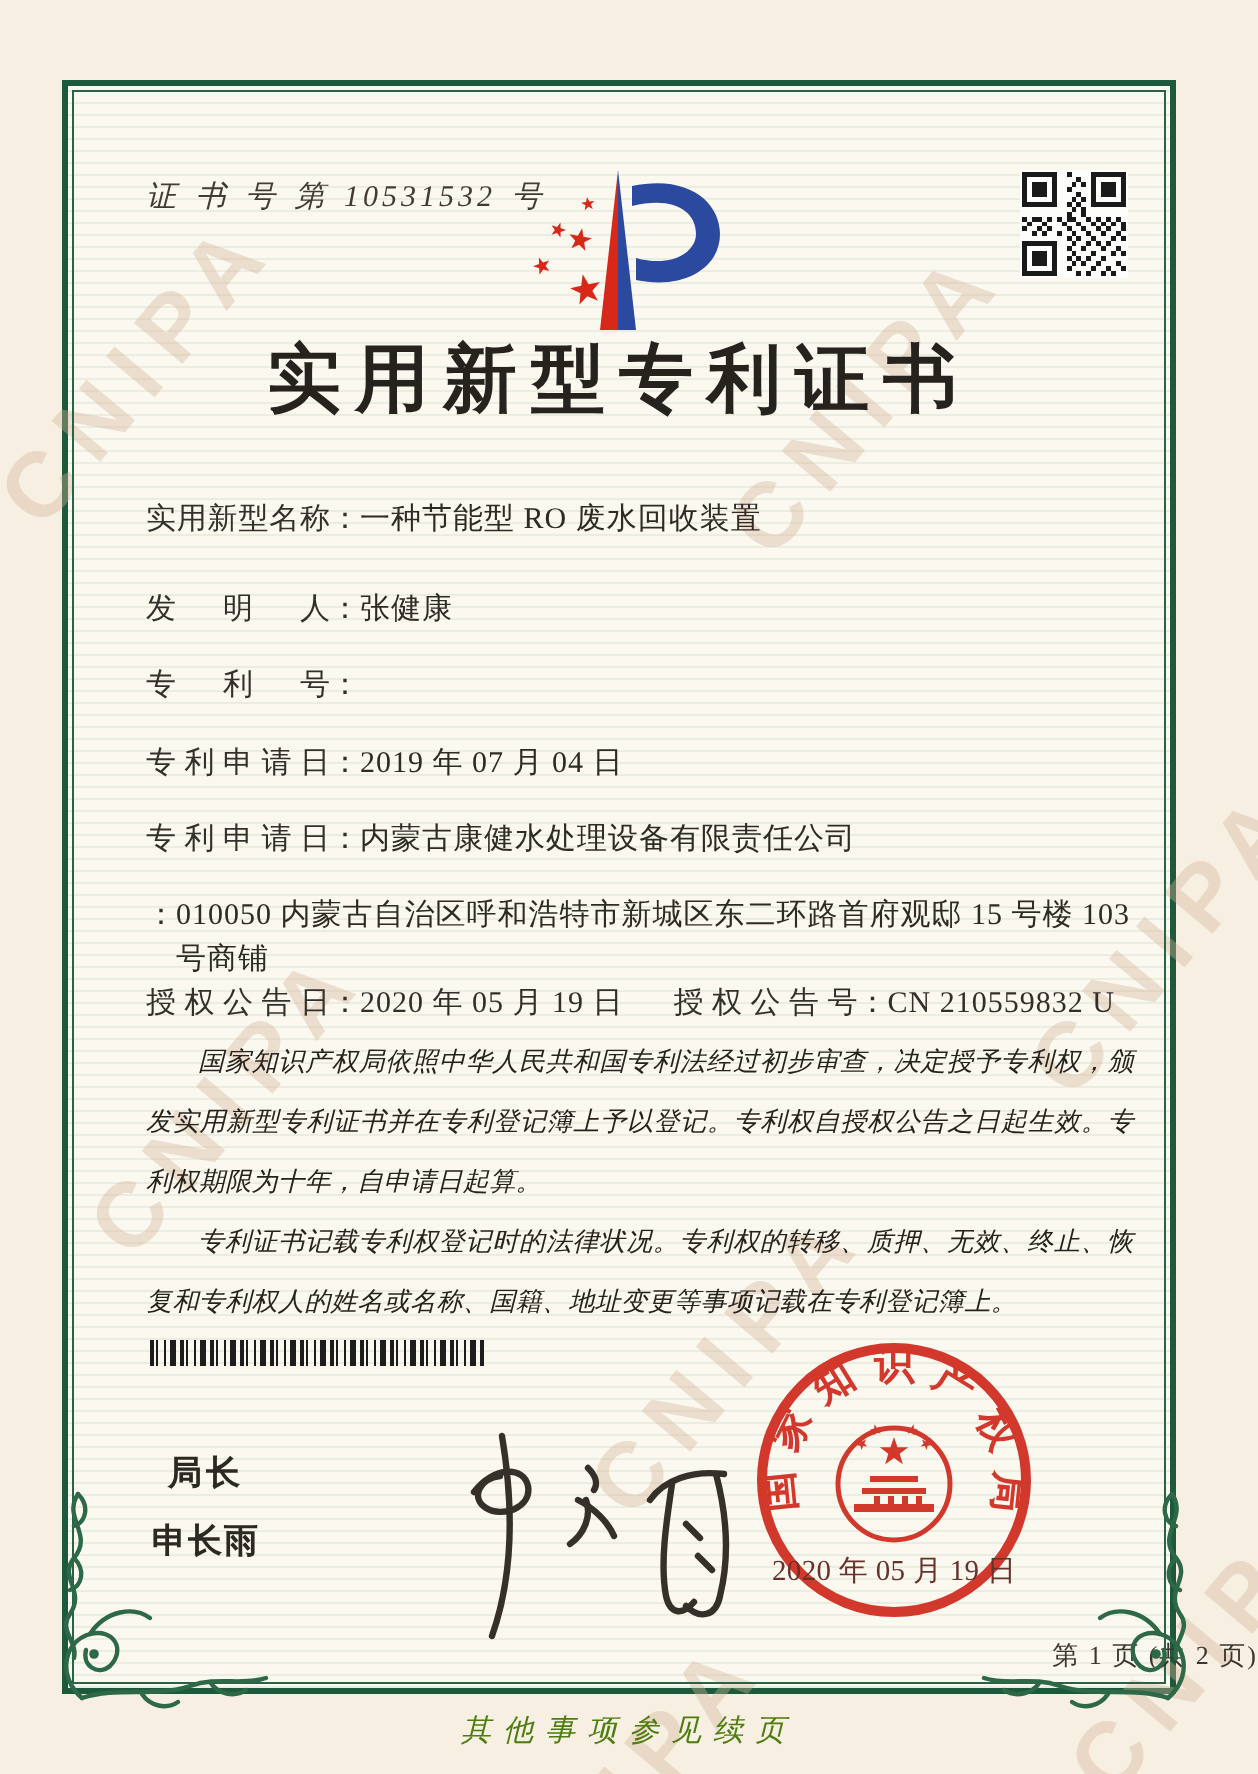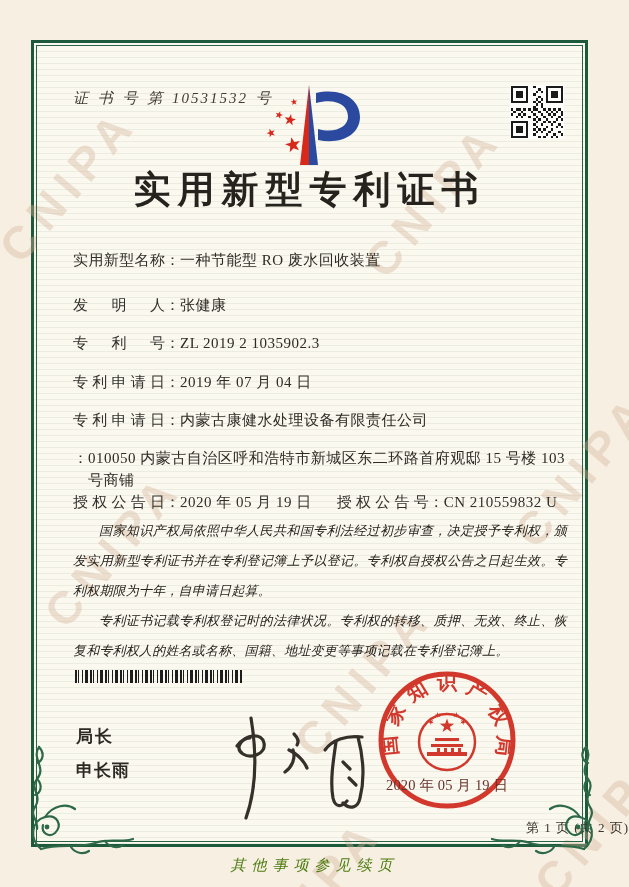--- a/index.html
+++ b/index.html
@@ -58,21 +58,21 @@
     font-style:italic;color:#26221c;letter-spacing:.2px;
   }
   
   .barcode{
     position:absolute;left:41px;top:627px;width:168px;height:13px;z-index:2;
     background:repeating-linear-gradient(90deg,
       #1d1d1d 0 2px,transparent 2px 3px,#1d1d1d 3px 4px,transparent 4px 7px,
       #1d1d1d 7px 8px,transparent 8px 10px,#1d1d1d 10px 13px,transparent 13px 15px);
   }
   .signer{position:absolute;left:42px;top:684px;z-index:3;font-size:17px;font-weight:600;color:#2c2822;}
-  .signer div{line-height:20px;}
+  .signer div{line-height:20px;text-align:center;}
   .signer .role{margin-bottom:14px;letter-spacing:2px;}
   .signer .name{letter-spacing:1px;}
   .signature{position:absolute;left:165px;top:645px;z-index:3;}
   .seal{position:absolute;left:338px;top:622px;width:150px;height:150px;z-index:3;opacity:.93;}
   .ornament{position:absolute;z-index:4;}
   .orn-left{left:-9px;top:698px;}
   .orn-right{left:446px;top:698px;}
   .page-num{
     position:absolute;left:16px;bottom:7px;width:100%;z-index:2;text-align:right;
     font-size:13px;letter-spacing:1px;color:#3c362e;margin-left:28px;
@@ -138,21 +138,20 @@
 
       <div class="frow mb15">
         <span class="flabel">发明人</span>
           <span class="fcolon">：</span>
         <span class="fvalue">张健康</span>
       </div>
 
       <div class="frow mb16">
         <span class="flabel">专利号</span>
           <span class="fcolon">：</span>
-        <span class="fvalue">ZL 2019 2 1035902.3</span>
       </div>
 
       <div class="frow mb15">
         <span class="flabel">专利申请日</span>
           <span class="fcolon">：</span>
         <span class="fvalue">2019 年 07 月 04 日</span>
       </div>
 
       <div class="frow mb15">
         <span class="flabel">专利申请日</span>

